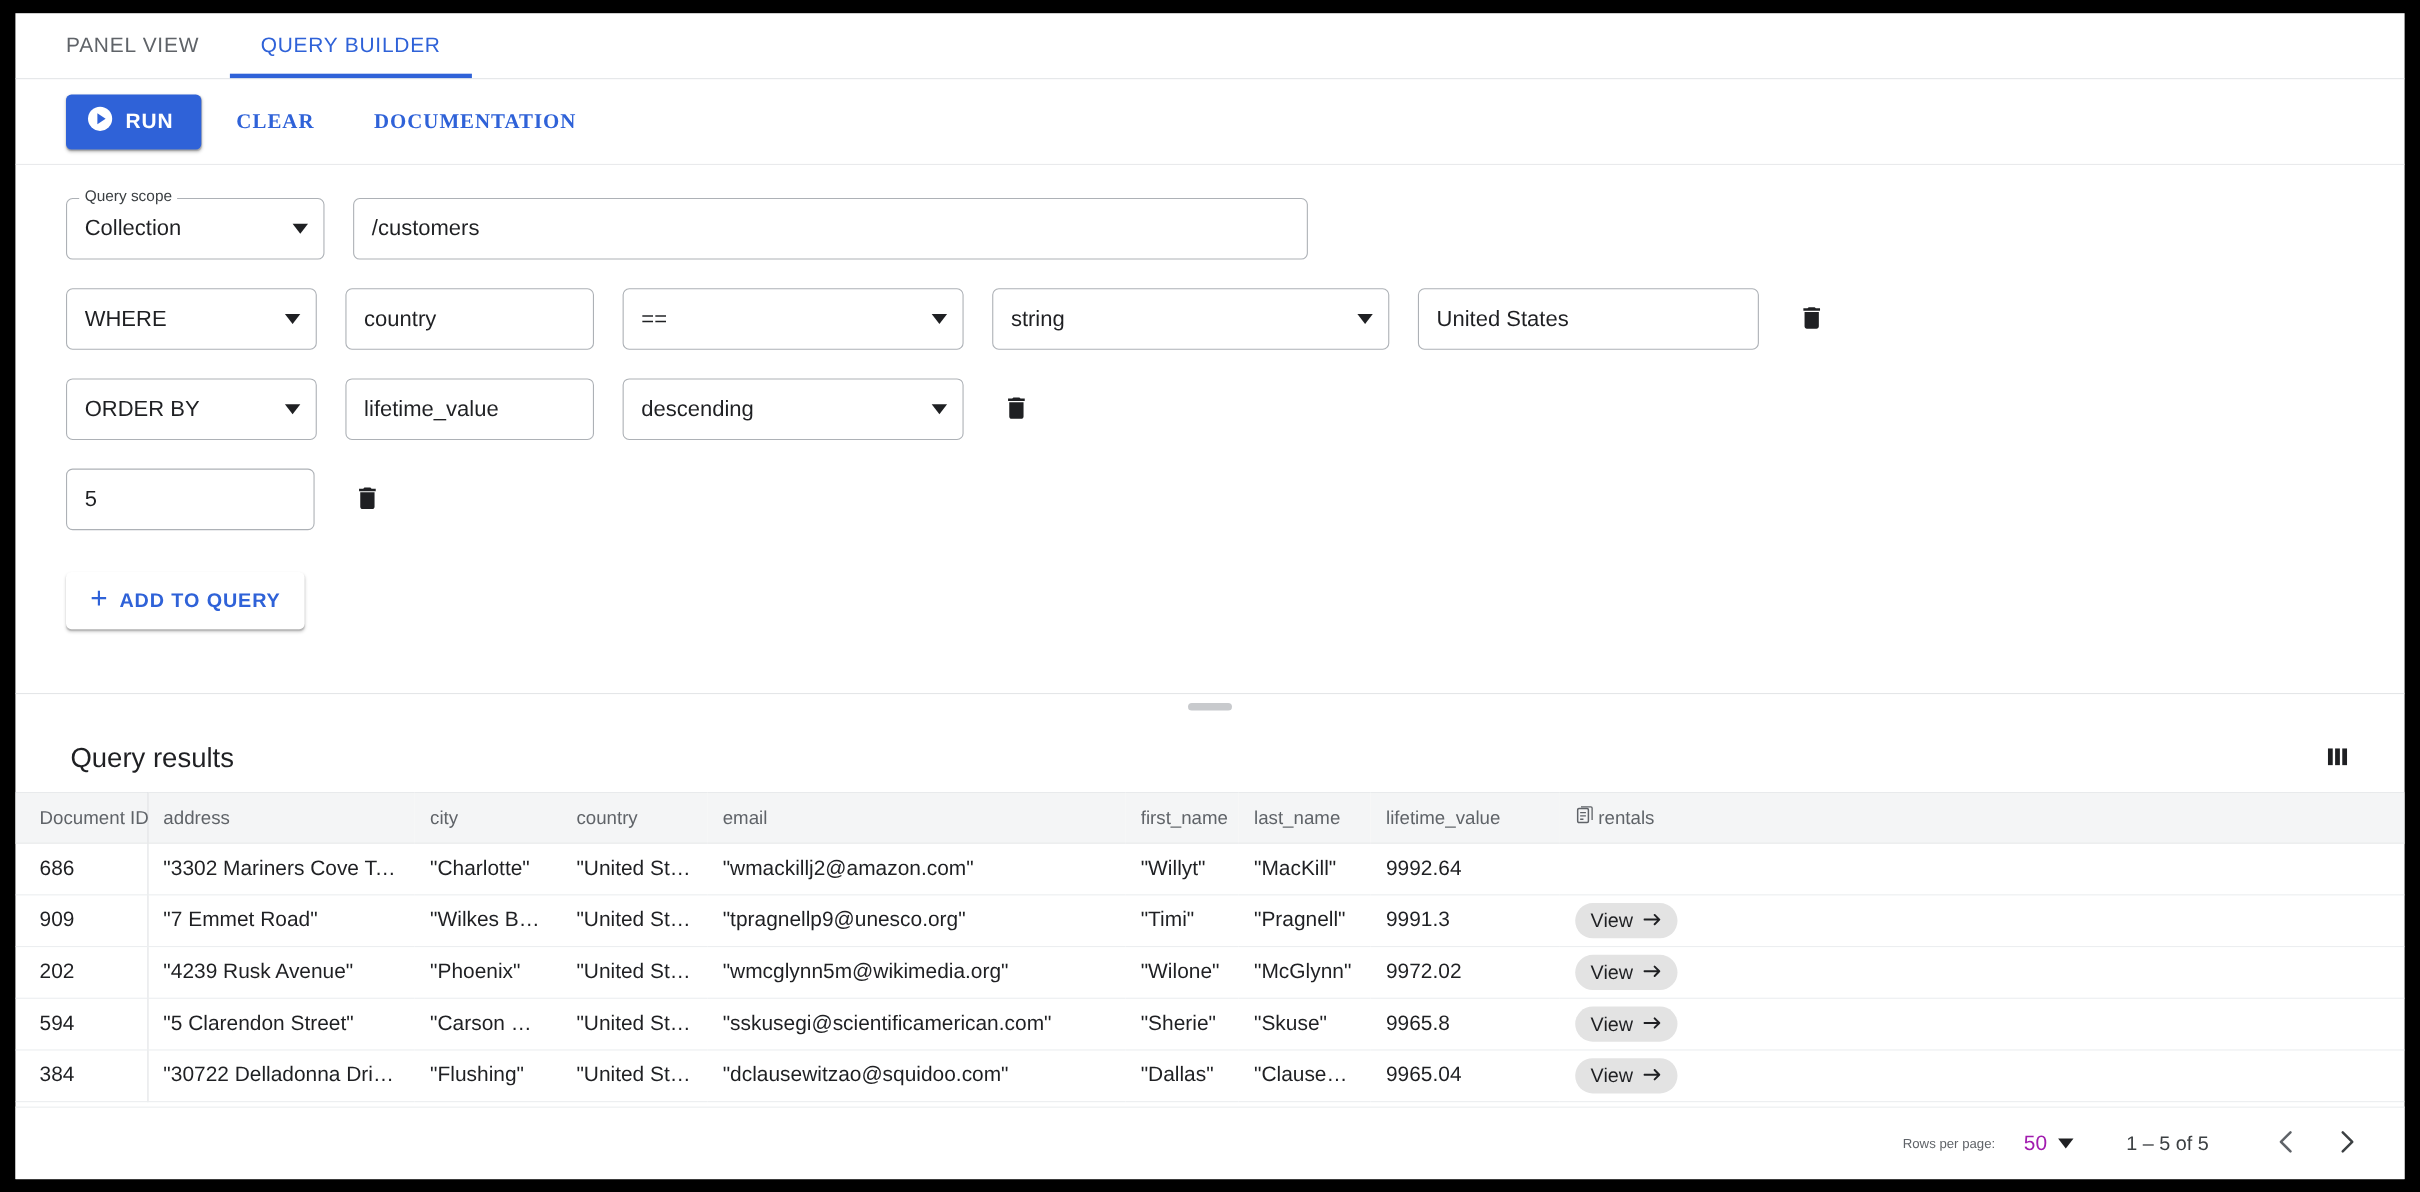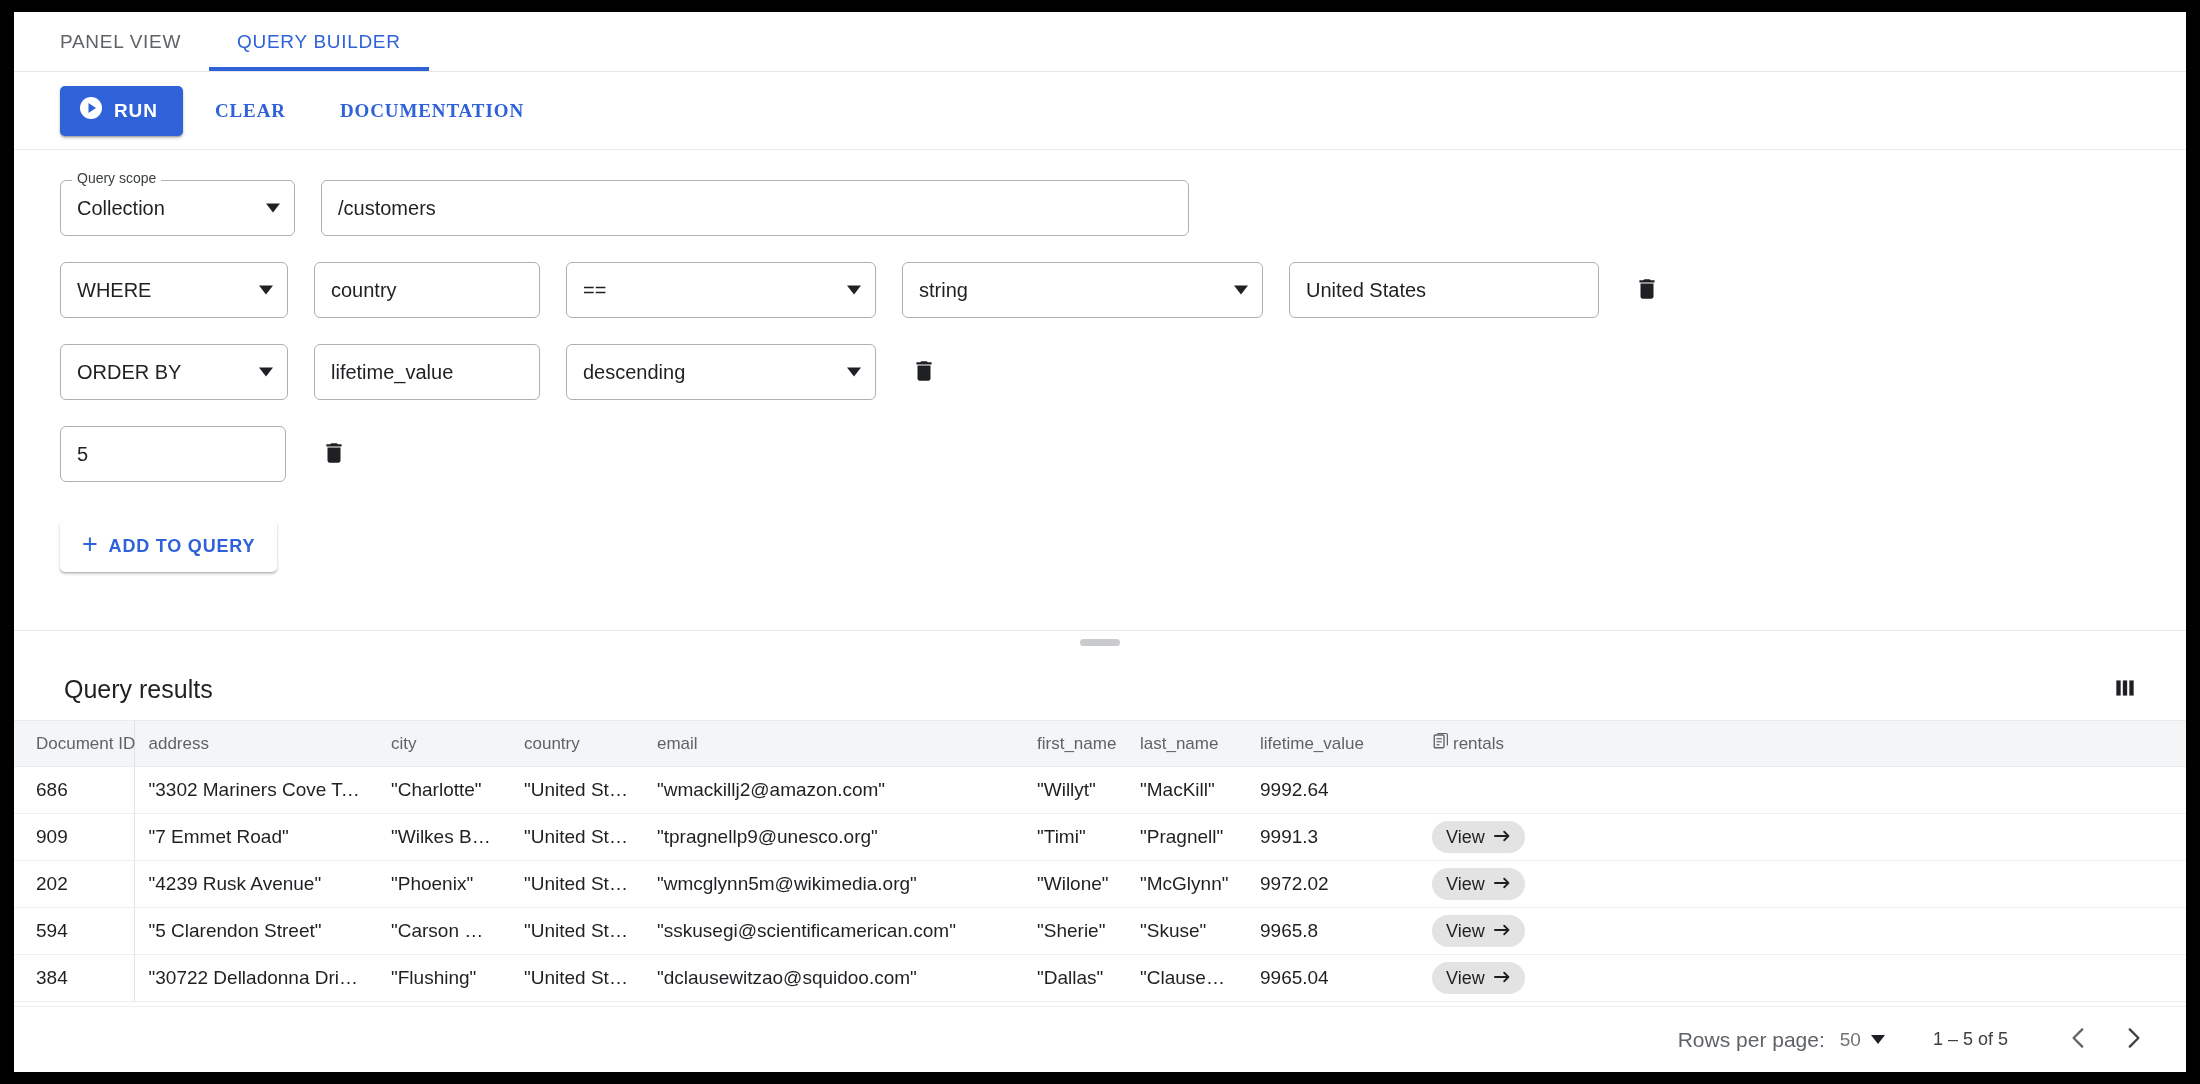--- a/index.html
+++ b/index.html
@@ -244,24 +244,24 @@
   .paginator {
     position: absolute;
     left: 0; right: 0; bottom: 0;
     height: 66px;
     border-top: 1px solid #eceef0;
     display: flex; align-items: center; justify-content: flex-end;
     gap: 0;
     padding-right: 26px;
     background: #fff;
   }
-  .pg-label { font-size: 21px; color: #5f6368; margin-right: 11px; }
+  .pg-label { font-size: 12px; color: #5f6368; margin-right: 22px; }
   .pg-select {
     display: inline-flex; align-items: center; gap: 10px;
-    font-size: 19px; color: #737373;
+    font-size: 19px; color: #a21caf;
     background: none; border: none; cursor: pointer;
     font-family: inherit;
     padding: 6px 4px;
   }
   .pg-select .caret2 {
     width: 0; height: 0;
     border-left: 7px solid transparent;
     border-right: 7px solid transparent;
     border-top: 9px solid #1f2023;
   }

